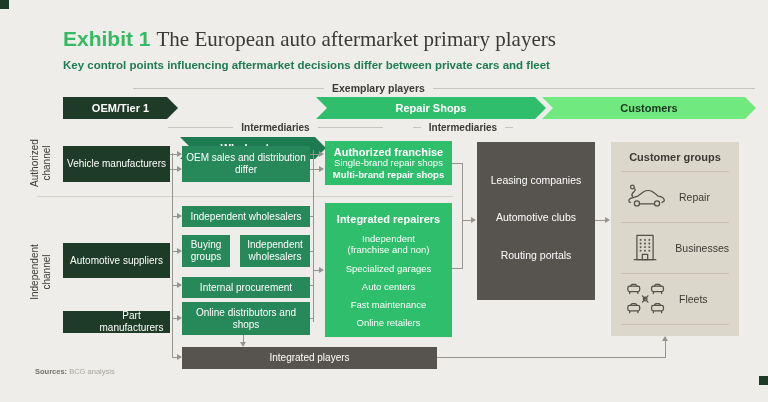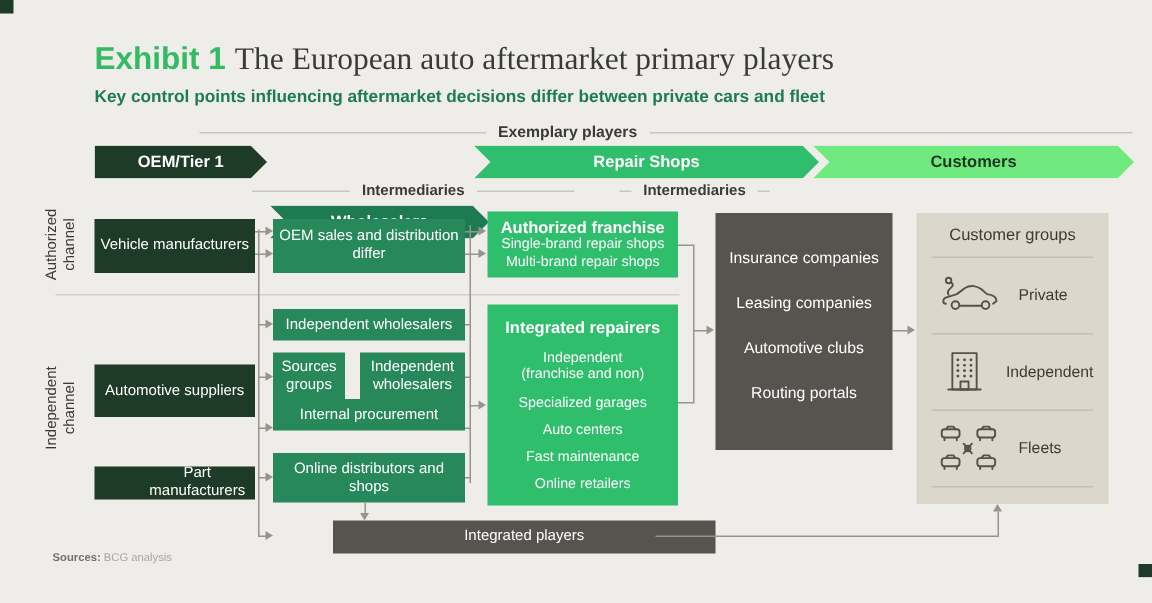--- a/index.html
+++ b/index.html
@@ -41,21 +41,21 @@
   .rep{position:absolute;background:#2FBE6B;color:#fff;text-align:center;box-sizing:border-box;}
   .rep .rt{font-size:11px;font-weight:700;}
   .rep .ri{font-size:9.5px;line-height:1.15;margin-top:5px;}
   .rep .two{max-width:92px;margin:5px auto 0;}
 
   .interm{position:absolute;background:#57534F;color:#fff;display:flex;flex-direction:column;
           justify-content:space-evenly;text-align:center;font-size:10.5px;padding:6px 4px 14px;box-sizing:border-box;}
 
   
   .cust{position:absolute;background:#DCD7CB;box-sizing:border-box;color:#3C3B33;}
-  .cust .hd{font-size:11px;font-weight:400;text-align:center;padding:9px 0 8px;border-bottom:1px solid #C6C0B2;margin:0 10px;}
+  .cust .hd{font-size:11px;font-weight:700;text-align:center;padding:9px 0 8px;border-bottom:1px solid #C6C0B2;margin:0 10px;}
   .crow{display:flex;align-items:center;height:50px;margin:0 10px;border-bottom:1px solid #C6C0B2;}
   .crow .ic{width:52px;display:flex;justify-content:center;}
   .crow .cl{font-size:10.5px;margin-left:6px;}
   .cust svg{stroke:#55524A;fill:none;stroke-width:1.4;stroke-linecap:round;stroke-linejoin:round;}
 
   
   .hl{position:absolute;height:1px;background:#97948E;}
   .vl{position:absolute;width:1px;background:#97948E;}
   .ar{position:absolute;width:0;height:0;border-style:solid;}
   .ar-r{border-width:3.5px 0 3.5px 5px;border-color:transparent transparent transparent #97948E;}
@@ -110,71 +110,70 @@
   <div class="rot" style="left:1px;top:123px;">Authorized channel</div>
   <div class="rot" style="left:1px;top:232px;">Independent channel</div>
   <div class="divider"></div>
 
   <div class="bx dk" style="left:63px;top:146px;width:107px;height:36px;">Vehicle manufacturers</div>
   <div class="bx dk" style="left:63px;top:243px;width:107px;height:35px;">Automotive suppliers</div>
   <div class="bx dk" style="left:63px;top:311px;width:107px;height:22px;padding-left:32px;">Part manufacturers</div>
 
   <div class="bx md" style="left:182px;top:146px;width:128px;height:36px;">OEM sales and distribution differ</div>
   <div class="bx md" style="left:182px;top:206px;width:128px;height:21px;">Independent wholesalers</div>
-  <div class="bx md" style="left:182px;top:235px;width:48px;height:32px;">Sources groups</div>
+  <div class="bx md" style="left:182px;top:235px;width:48px;height:32px;">Buying groups</div>
   <div class="bx md" style="left:240px;top:235px;width:70px;height:32px;">Independent wholesalers</div>
-  <div class="bx md" style="left:182px;top:266px;width:128px;height:21px;">Internal procurement</div>
+  <div class="bx md" style="left:182px;top:277px;width:128px;height:21px;">Internal procurement</div>
   <div class="bx md" style="left:182px;top:302px;width:128px;height:33px;">Online distributors and shops</div>
 
   <div class="rep" style="left:325px;top:141px;width:127px;height:44px;padding-top:5px;">
     <div class="rt">Authorized franchise</div>
     <div class="ri" style="margin-top:0;">Single-brand repair shops</div>
-    <div class="ri" style="margin-top:1px;">Multi-brand repair shops</div>
+    <div class="ri" style="margin-top:1px;font-weight:bold;">Multi-brand repair shops</div>
   </div>
   <div class="rep" style="left:325px;top:203px;width:127px;height:134px;padding-top:10px;">
     <div class="rt">Integrated repairers</div>
     <div class="ri two" style="margin-top:9px;">Independent (franchise and non)</div>
     <div class="ri" style="margin-top:8px;">Specialized garages</div>
     <div class="ri" style="margin-top:7px;">Auto centers</div>
     <div class="ri" style="margin-top:7px;">Fast maintenance</div>
     <div class="ri" style="margin-top:7px;">Online retailers</div>
   </div>
 
   <div class="interm" style="left:477px;top:142px;width:118px;height:158px;">
-    <div>Insurance companies</div>
     <div>Leasing companies</div>
     <div>Automotive clubs</div>
     <div>Routing portals</div>
   </div>
 
   <div class="cust" style="left:611px;top:142px;width:128px;height:194px;">
     <div class="hd">Customer groups</div>
     <div class="crow">
       <span class="ic">
         <svg width="42" height="30" viewBox="0 0 46 32">
           <circle cx="7" cy="5" r="2"></circle>
           <path d="M9 6.5 C13 10, 4 11, 7 15.5"></path>
           <path d="M5 22 c-2.5 0 -2.5 -3.5 0 -4.5 l8 -2.5 6 -4.5 c4 -2.5 9 -1.5 12 1 l4 3.5 c5 0.5 7 2 7 5 l-2.5 2"></path>
           <circle cx="12" cy="23" r="2.8"></circle>
             <circle cx="34" cy="23" r="2.8"></circle>
           <path d="M15 23.5 h16"></path>
         </svg>
       </span>
-      <span class="cl">Private</span>
+      <span class="cl">Repair</span>
     </div>
     <div class="crow">
       <span class="ic">
         <svg width="36" height="30" viewBox="0 0 40 32">
           <rect x="11" y="2" width="18" height="27"></rect>
           <rect x="17" y="23" width="6" height="6"></rect>
           <path d="M15 7h.2 M19.9 7h.2 M24.7 7h.2 M15 11h.2 M19.9 11h.2 M24.7 11h.2 M15 15h.2 M19.9 15h.2 M24.7 15h.2 M15 19h.2 M19.9 19h.2 M24.7 19h.2" stroke-width="2"></path>
           <path d="M8 29 h24"></path>
         </svg>
       </span>
-      <span class="cl">Independent</span>
+      <span class="cl">Businesses</span>
     </div>
     <div class="crow">
       <span class="ic">
         <svg width="42" height="32" viewBox="0 0 46 34">
           <g>
             <rect x="2" y="3" width="13" height="6" rx="2"></rect>
               <path d="M4 9.5v1.5 M13 9.5v1.5 M5 3 l1.5 -2 h4 l1.5 2"></path>
             <rect x="28" y="3" width="13" height="6" rx="2"></rect>
               <path d="M30 9.5v1.5 M39 9.5v1.5 M31 3 l1.5 -2 h4 l1.5 2"></path>
             <rect x="2" y="24" width="13" height="6" rx="2"></rect>
@@ -183,21 +182,21 @@
               <path d="M30 30.5v1.5 M39 30.5v1.5 M31 24 l1.5 -2 h4 l1.5 2"></path>
           </g>
           <path d="M18 13.5 l6 7 M24 13.5 l-6 7"></path>
             <circle cx="21" cy="17" r="2"></circle>
         </svg>
       </span>
       <span class="cl">Fleets</span>
     </div>
   </div>
 
-  <div class="bx gy" style="left:182px;top:347px;width:255px;height:22px;margin-left:40px;">Integrated players</div>
+  <div class="bx gy" style="left:182px;top:347px;width:255px;height:22px;">Integrated players</div>
 
   <div class="vl" style="left:172px;top:153px;height:205px;"></div>
   <div class="hl" style="left:170px;top:154px;width:8px;"></div>
     <div class="ar ar-r" style="left:177px;top:151px;"></div>
   <div class="hl" style="left:170px;top:169px;width:8px;"></div>
     <div class="ar ar-r" style="left:177px;top:166px;"></div>
   <div class="hl" style="left:172px;top:216px;width:6px;"></div>
     <div class="ar ar-r" style="left:177px;top:213px;"></div>
   <div class="hl" style="left:172px;top:251px;width:6px;"></div>
     <div class="ar ar-r" style="left:177px;top:248px;"></div>

